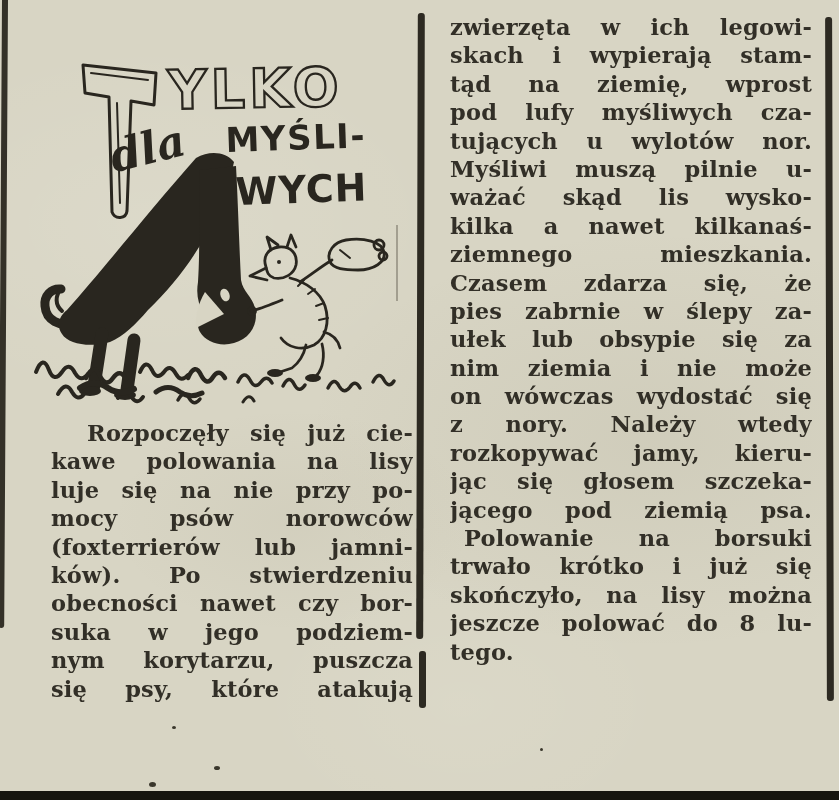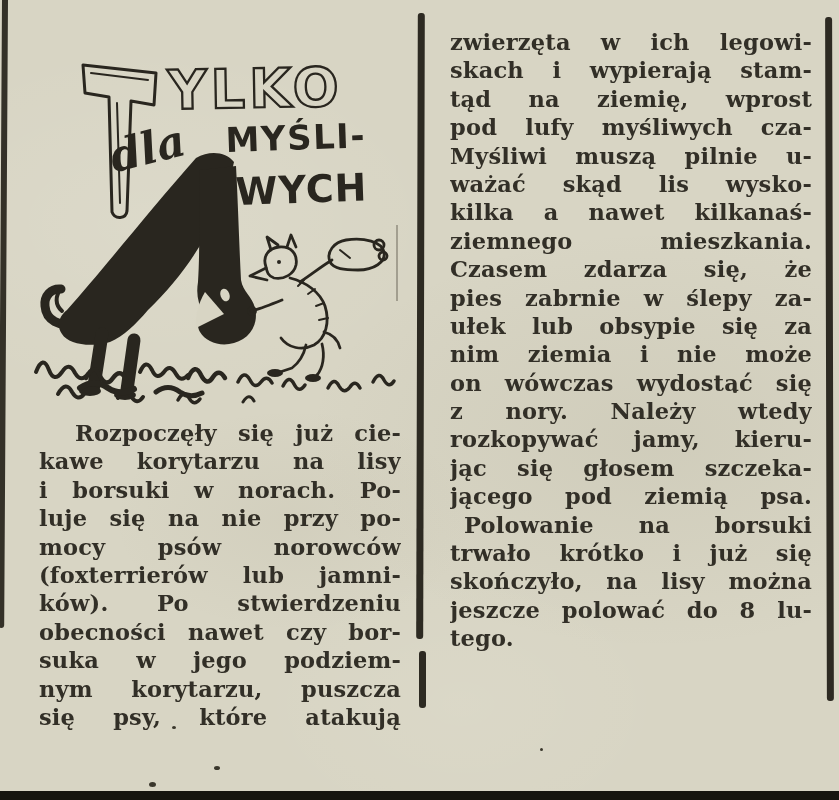--- a/index.html
+++ b/index.html
@@ -18,22 +18,22 @@
   }
   .rule { position:absolute; background:#2d2a22; }
   #border-left  { left:2px;   top:0;     width:6px;  height:628px; transform:rotate(.35deg); transform-origin:top; border-radius:0 0 3px 3px; background:#34316  }
   #border-left  { background:#343128; }
   #divider-main { left:417px; top:13px;  width:7px;  height:626px; border-radius:3px; transform:rotate(.15deg); }
   #divider-tail { left:419px; top:651px; width:7px;  height:57px;  border-radius:3px; }
   #border-right { left:826px; top:17px;  width:7px;  height:684px; border-radius:3px; transform:rotate(-.15deg); }
   #bottom-bar   { left:0;     top:791px; width:839px; height:9px;  background:#16150f; }
 
   .col { position:absolute; color:#322f27; font-weight:bold; font-size:22.5px; letter-spacing:.2px; }
-  #left-col  { left:39px;  top:419px; width:362px; }
-  #right-col { left:450px; top:28px;  width:362px; }
+  #left-col  { left:51px;  top:419px; width:362px; }
+  #right-col { left:450px; top:13px;  width:362px; }
   .tline { width:100%; height:28.4px; line-height:28.4px;
            text-align:justify; text-align-last:justify; overflow:hidden; }
   .indent-lg { text-indent:36px; }
   .indent-sm { text-indent:14px; }
   .flush-left { text-align-last:left; }
 
   #illu { position:absolute; left:28px; top:42px; }
   .ink-fill { fill:#29261f; }
   .ink-line { stroke:#29261f; fill:none; stroke-linecap:round; stroke-linejoin:round; }
   .paper-fill { fill:#d8d5c4; }
@@ -139,37 +139,37 @@
       <path stroke-width="4" d="M 90,356 q 7,-12 13,-2 q 6,10 12,1"></path>
       <path stroke-width="3.5" d="M 150,358 q 6,-11 11,-2 q 5,9 11,1"></path>
       <path stroke-width="3" d="M 215,360 q 6,-10 11,-1"></path>
       <path stroke-width="6" d="M 52,346 q 14,-10 28,0 q 12,8 26,1"></path>
       <path stroke-width="5" d="M 128,350 q 12,-9 24,0 q 10,7 22,1"></path>
     </g>
   </svg>
 
   <div class="col" id="left-col">
     <div class="tline indent-lg">Rozpoczęły się już cie-</div>
-    <div class="tline">kawe korytarzu na lisy</div>
-    <div class="tline">i borsuki w norach. Po-</div>
+    <div class="tline">kawe polowania na lisy</div>
     <div class="tline">luje się na nie przy po-</div>
     <div class="tline">mocy psów norowców</div>
     <div class="tline">(foxterrierów lub jamni-</div>
     <div class="tline">ków). Po stwierdzeniu</div>
     <div class="tline">obecności nawet czy bor-</div>
     <div class="tline">suka w jego podziem-</div>
     <div class="tline">nym korytarzu, puszcza</div>
     <div class="tline">się psy, które atakują</div>
   </div>
 
   <div class="col" id="right-col">
     <div class="tline">zwierzęta w ich legowi-</div>
     <div class="tline">skach i wypierają stam-</div>
     <div class="tline">tąd na ziemię, wprost</div>
     <div class="tline">pod lufy myśliwych cza-</div>
+    <div class="tline">tujących u wylotów nor.</div>
     <div class="tline">Myśliwi muszą pilnie u-</div>
     <div class="tline">ważać skąd lis wysko-</div>
     <div class="tline">kilka a nawet kilkanaś-</div>
     <div class="tline">ziemnego mieszkania.</div>
     <div class="tline">Czasem zdarza się, że</div>
     <div class="tline">pies zabrnie w ślepy za-</div>
     <div class="tline">ułek lub obsypie się za</div>
     <div class="tline">nim ziemia i nie może</div>
     <div class="tline">on wówczas wydostać się</div>
     <div class="tline">z nory. Należy wtedy</div>

